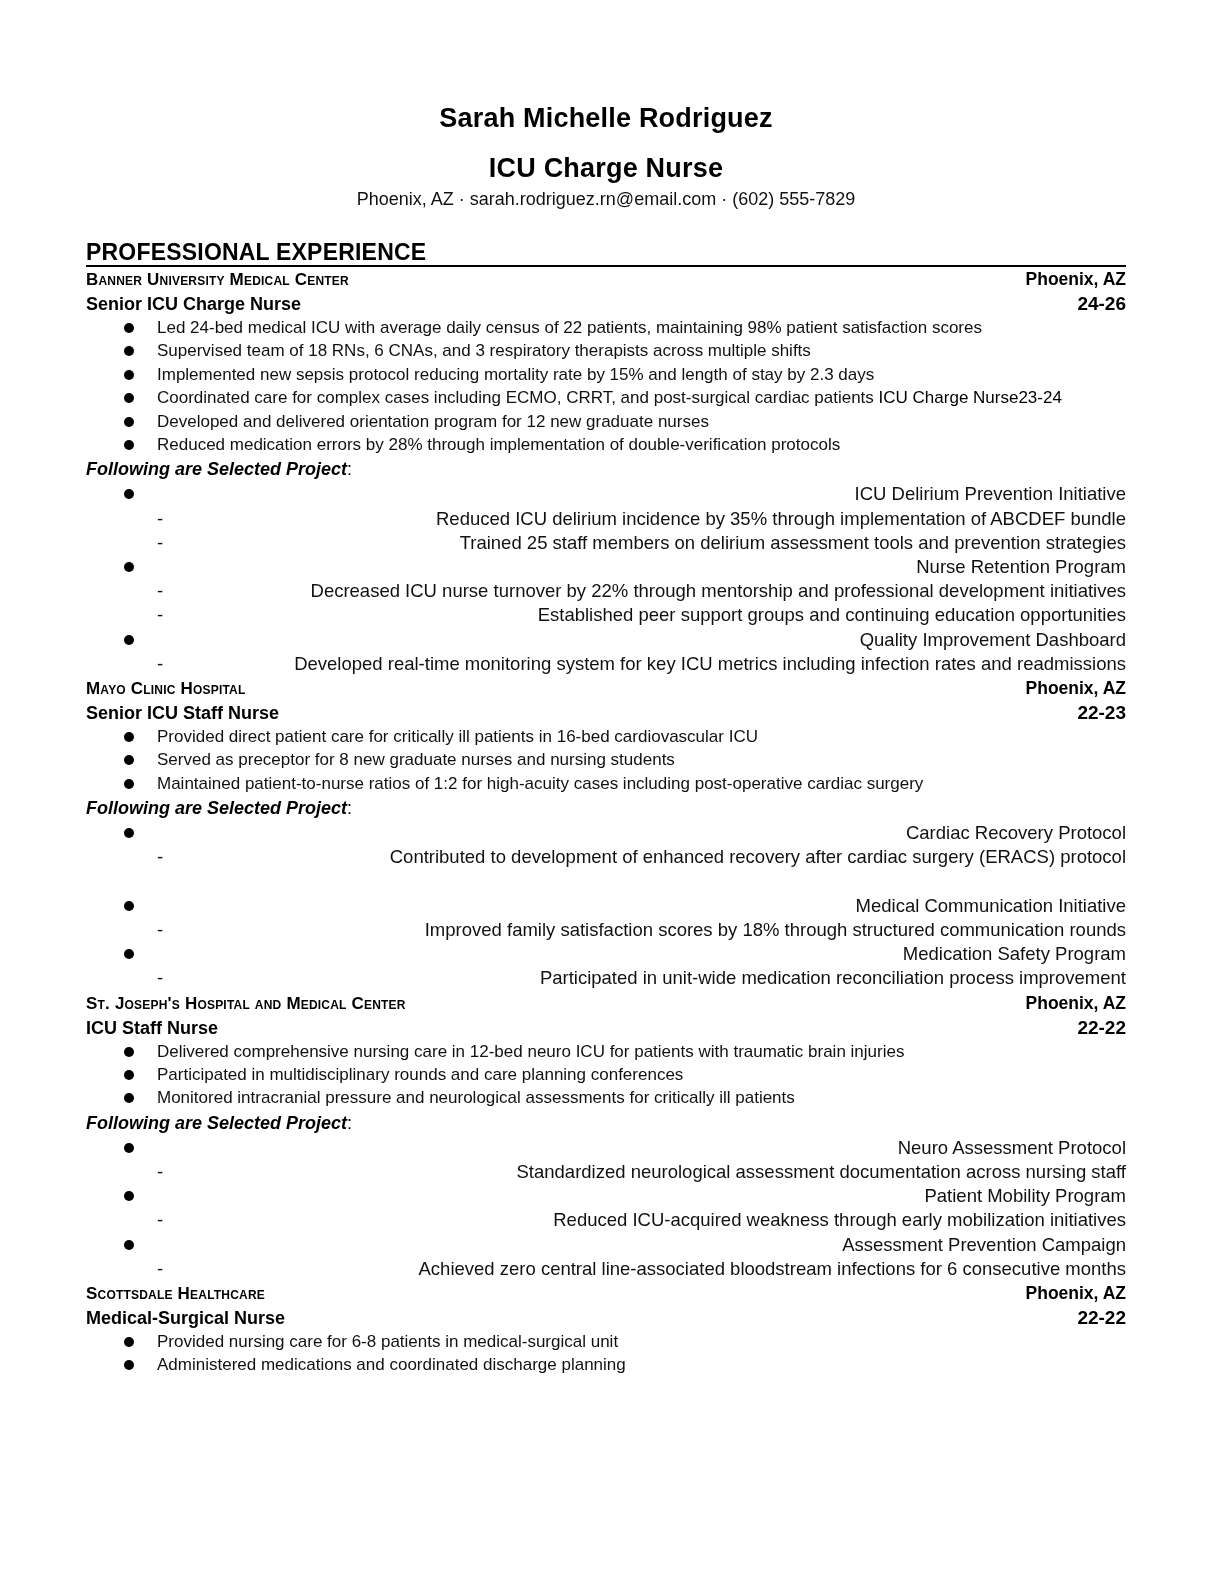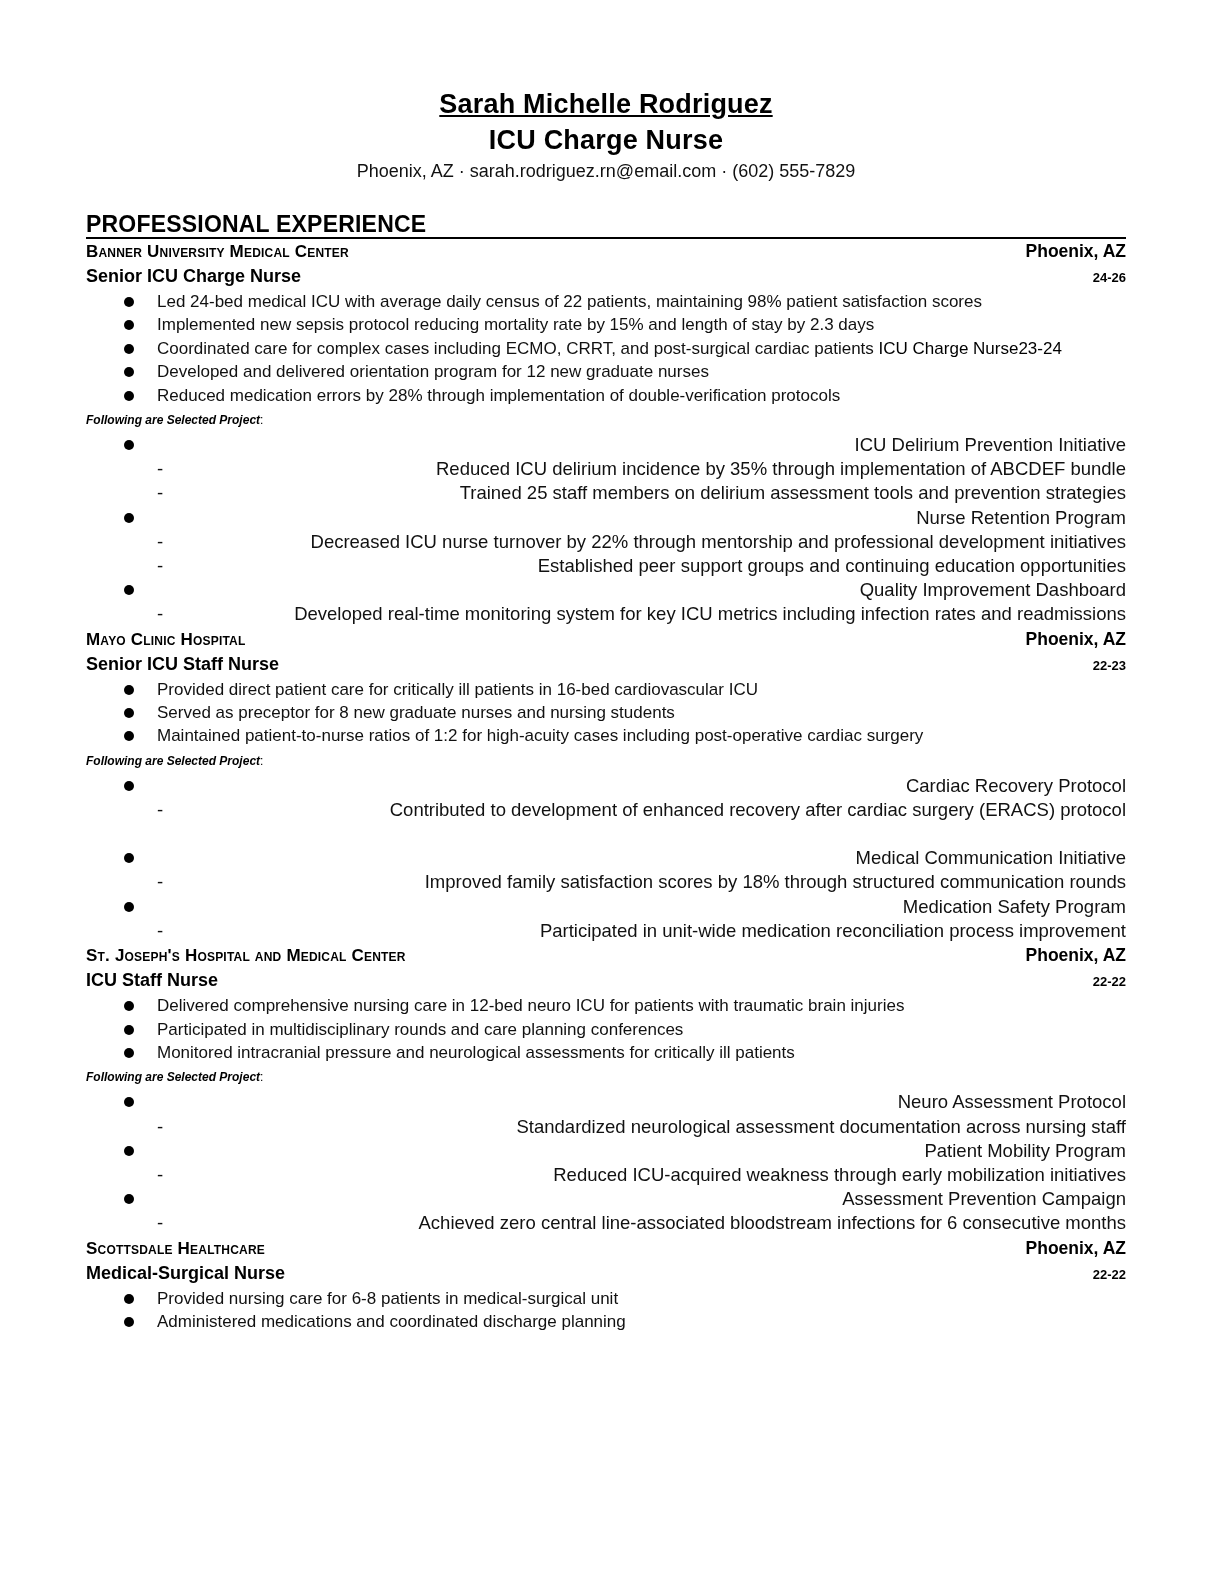--- a/index.html
+++ b/index.html
@@ -1,33 +1,33 @@
 <!DOCTYPE html>
 <html><head>
 <meta charset="utf-8">
 <style>
   html, body { margin: 0; padding: 0; background: #ffffff; }
   body { width: 1224px; height: 1584px; position: relative; color: #000; font-family: "Liberation Sans", sans-serif; }
   .page { position: absolute; left: 86px; top: 86px; width: 1040px; }
   .header { text-align: center; }
-  .name { font-size: 27px; font-weight: bold; line-height: 36px; margin: 0; letter-spacing: 0.2px; text-decoration: underline; }
+  .name { font-size: 27px; font-weight: bold; line-height: 36px; margin: 14px; letter-spacing: 0.2px; }
   .title { font-size: 27px; font-weight: bold; line-height: 36px; margin: 0; letter-spacing: 0.2px; }
   .contact { font-size: 18px; line-height: 26px; margin-top: 0; color: #111; }
   .section-title { font-size: 23px; font-weight: bold; margin-top: 28px; line-height: 24px; letter-spacing: 0.2px; }
   .rule { border-top: 2px solid #000; margin-top: 1px; }
   .row { display: flex; justify-content: space-between; align-items: baseline; }
   .org { font-weight: bold; font-size: 17px; font-variant: small-caps; line-height: 24px; letter-spacing: 0.2px; }
   .org-loc { font-weight: bold; font-size: 17.5px; line-height: 24px; }
   .role { font-weight: bold; font-size: 18px; line-height: 24px; }
-  .dates { font-weight: bold; font-size: 13px; line-height: 24px; }
+  .dates { font-weight: bold; font-size: 19px; line-height: 24px; }
   ul.bullets { list-style: none; margin: 0; padding: 0; }
   ul.bullets > li { position: relative; padding-left: 71px; font-size: 17px; line-height: 23.4px; color: #111; }
   ul.bullets > li .dot { position: absolute; left: 38px; top: 7px; width: 10px; height: 10px; border-radius: 50%; background: #000; }
   .inline-bold { font-weight: normal; color: #000; }
-  .projects-label { font-size: 12px; line-height: 26px; }
+  .projects-label { font-size: 18px; line-height: 26px; }
   .projects-label .em { font-weight: bold; font-style: italic; }
   ul.projects { list-style: none; margin: 0; padding: 0; }
   ul.projects > li { position: relative; padding-left: 71px; font-size: 18.5px; line-height: 24.2px; color: #111; text-align: right; }
   ul.projects > li .dot { position: absolute; left: 38px; top: 7px; width: 10px; height: 10px; border-radius: 50%; background: #000; }
   ul.subs { list-style: none; margin: 0; padding: 0; }
   ul.subs > li { position: relative; padding-left: 36px; margin-left: -71px; padding-left: 107px; font-size: 18.5px; line-height: 24.2px; color: #111; }
   ul.subs > li .dash { position: absolute; left: 71px; top: 0; }
   .spacer { height: 24px; }
 </style>
 </head>
@@ -48,20 +48,21 @@
     <div class="row">
       <span class="org">Banner University Medical Center</span>
       <span class="org-loc">Phoenix, AZ</span>
     </div>
     <div class="row">
       <span class="role">Senior ICU Charge Nurse</span>
       <span class="dates">24-26</span>
     </div>
     <ul class="bullets">
       <li><span class="dot"></span><span>Led 24-bed medical ICU with average daily census of 22 patients, maintaining 98% patient satisfaction scores</span></li>
+      <li><span class="dot"></span><span>Supervised team of 18 RNs, 6 CNAs, and 3 respiratory therapists across multiple shifts</span></li>
       <li><span class="dot"></span><span>Implemented new sepsis protocol reducing mortality rate by 15% and length of stay by 2.3 days</span></li>
       <li><span class="dot"></span><span>Coordinated care for complex cases including ECMO, CRRT, and post-surgical cardiac patients </span><span class="inline-bold">ICU Charge Nurse23-24</span></li>
       <li><span class="dot"></span><span>Developed and delivered orientation program for 12 new graduate nurses</span></li>
       <li><span class="dot"></span><span>Reduced medication errors by 28% through implementation of double-verification protocols</span></li>
     </ul>
     <div class="projects-label"><span class="em">Following are Selected Project</span><span>:</span></div>
     <ul class="projects">
       <li><span class="dot"></span><span>ICU Delirium Prevention Initiative</span>
         <ul class="subs">
           <li><span class="dash">-</span><span>Reduced ICU delirium incidence by 35% through implementation of ABCDEF bundle</span></li>

